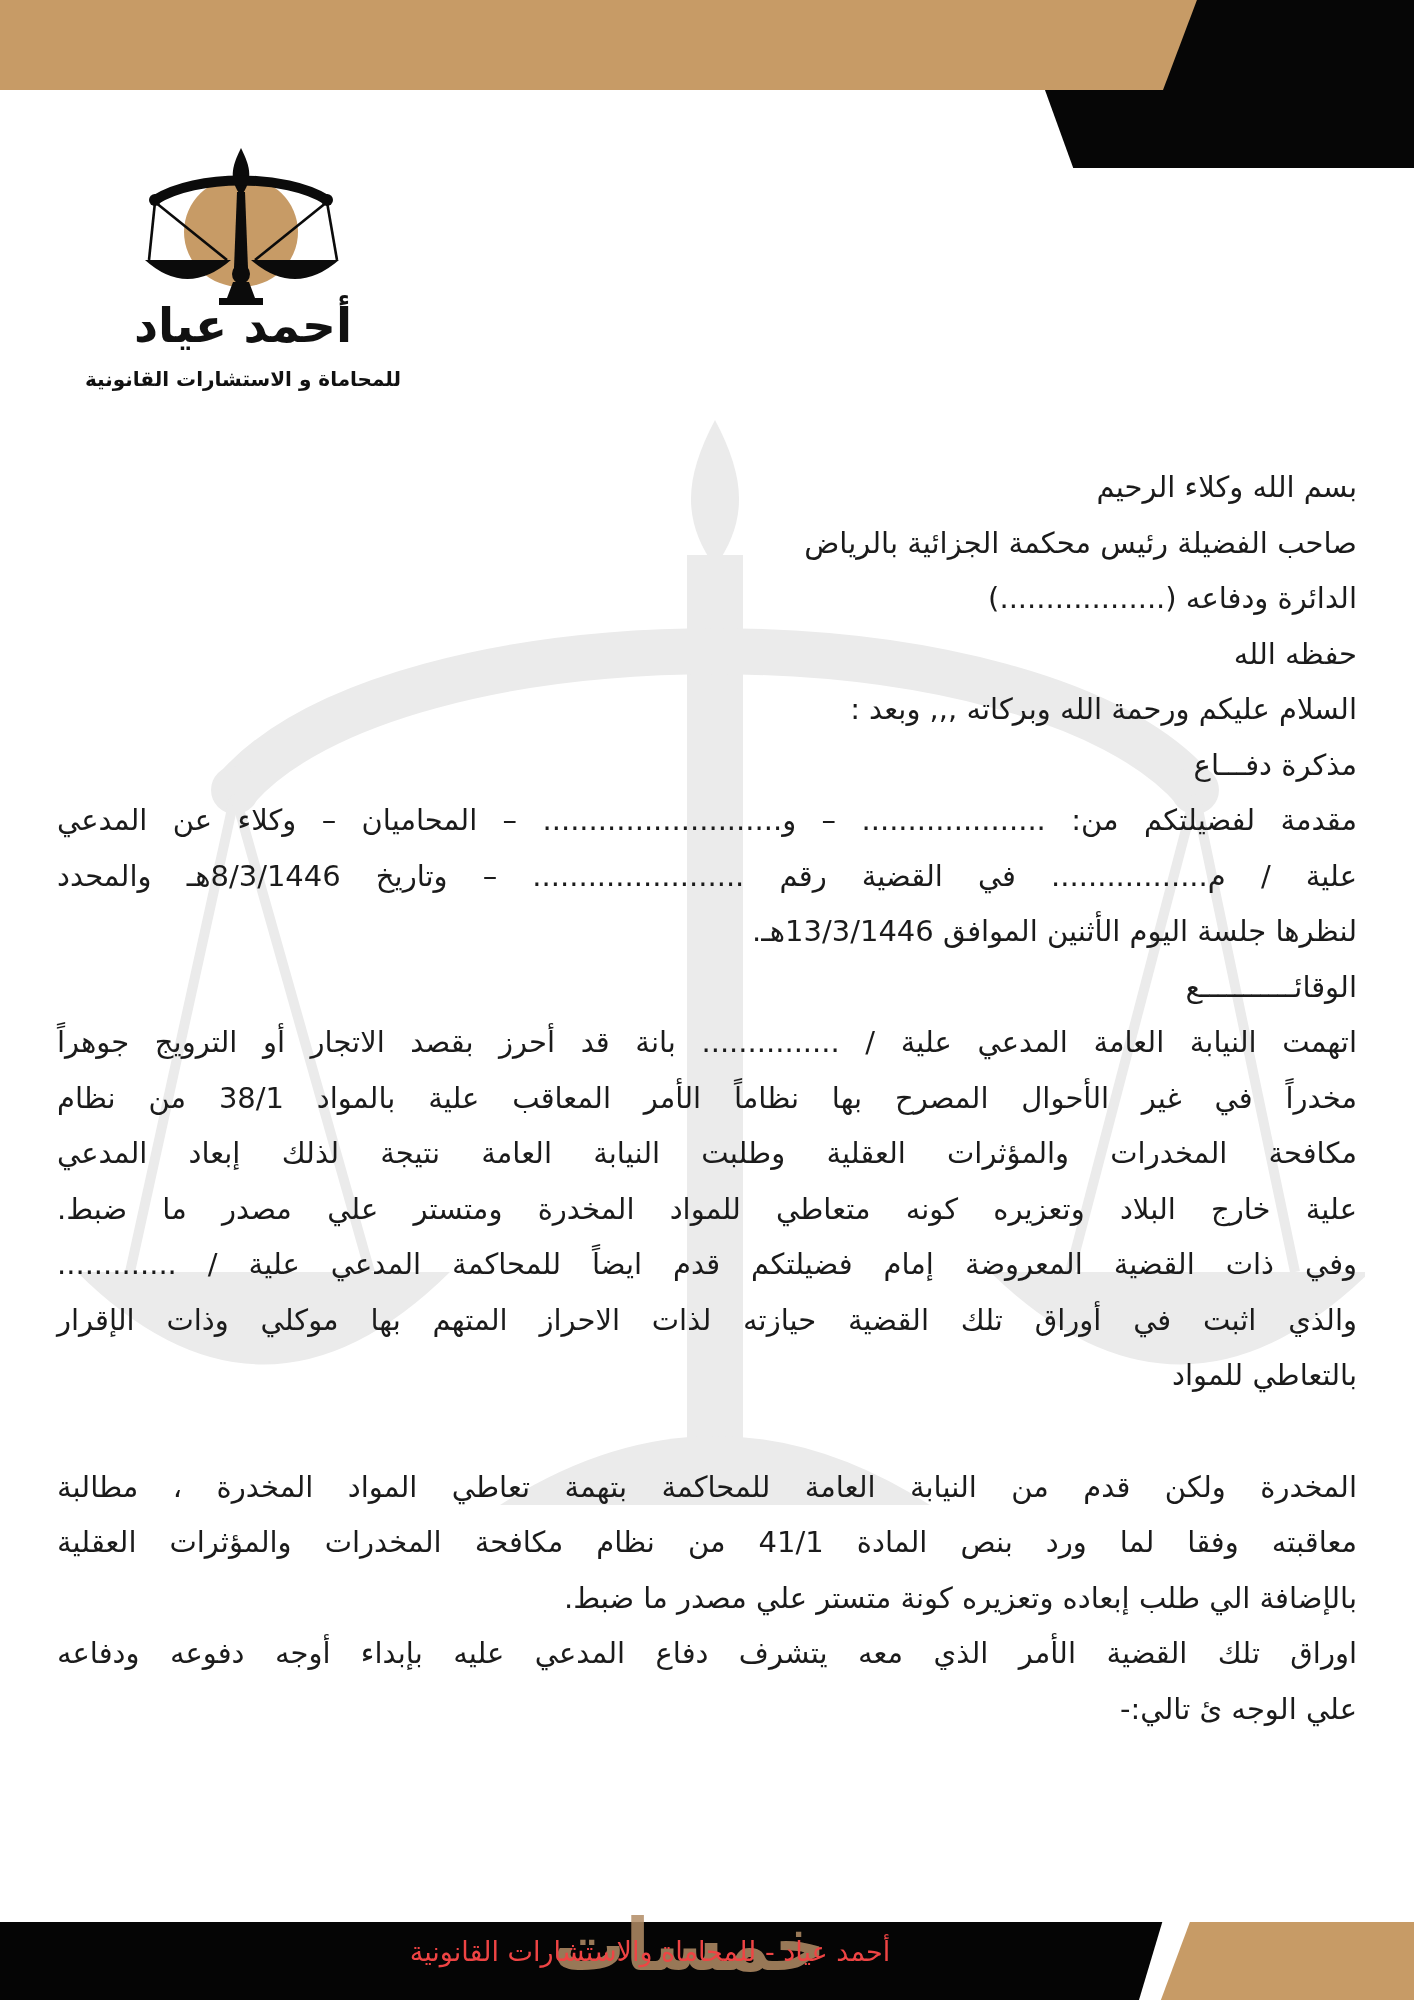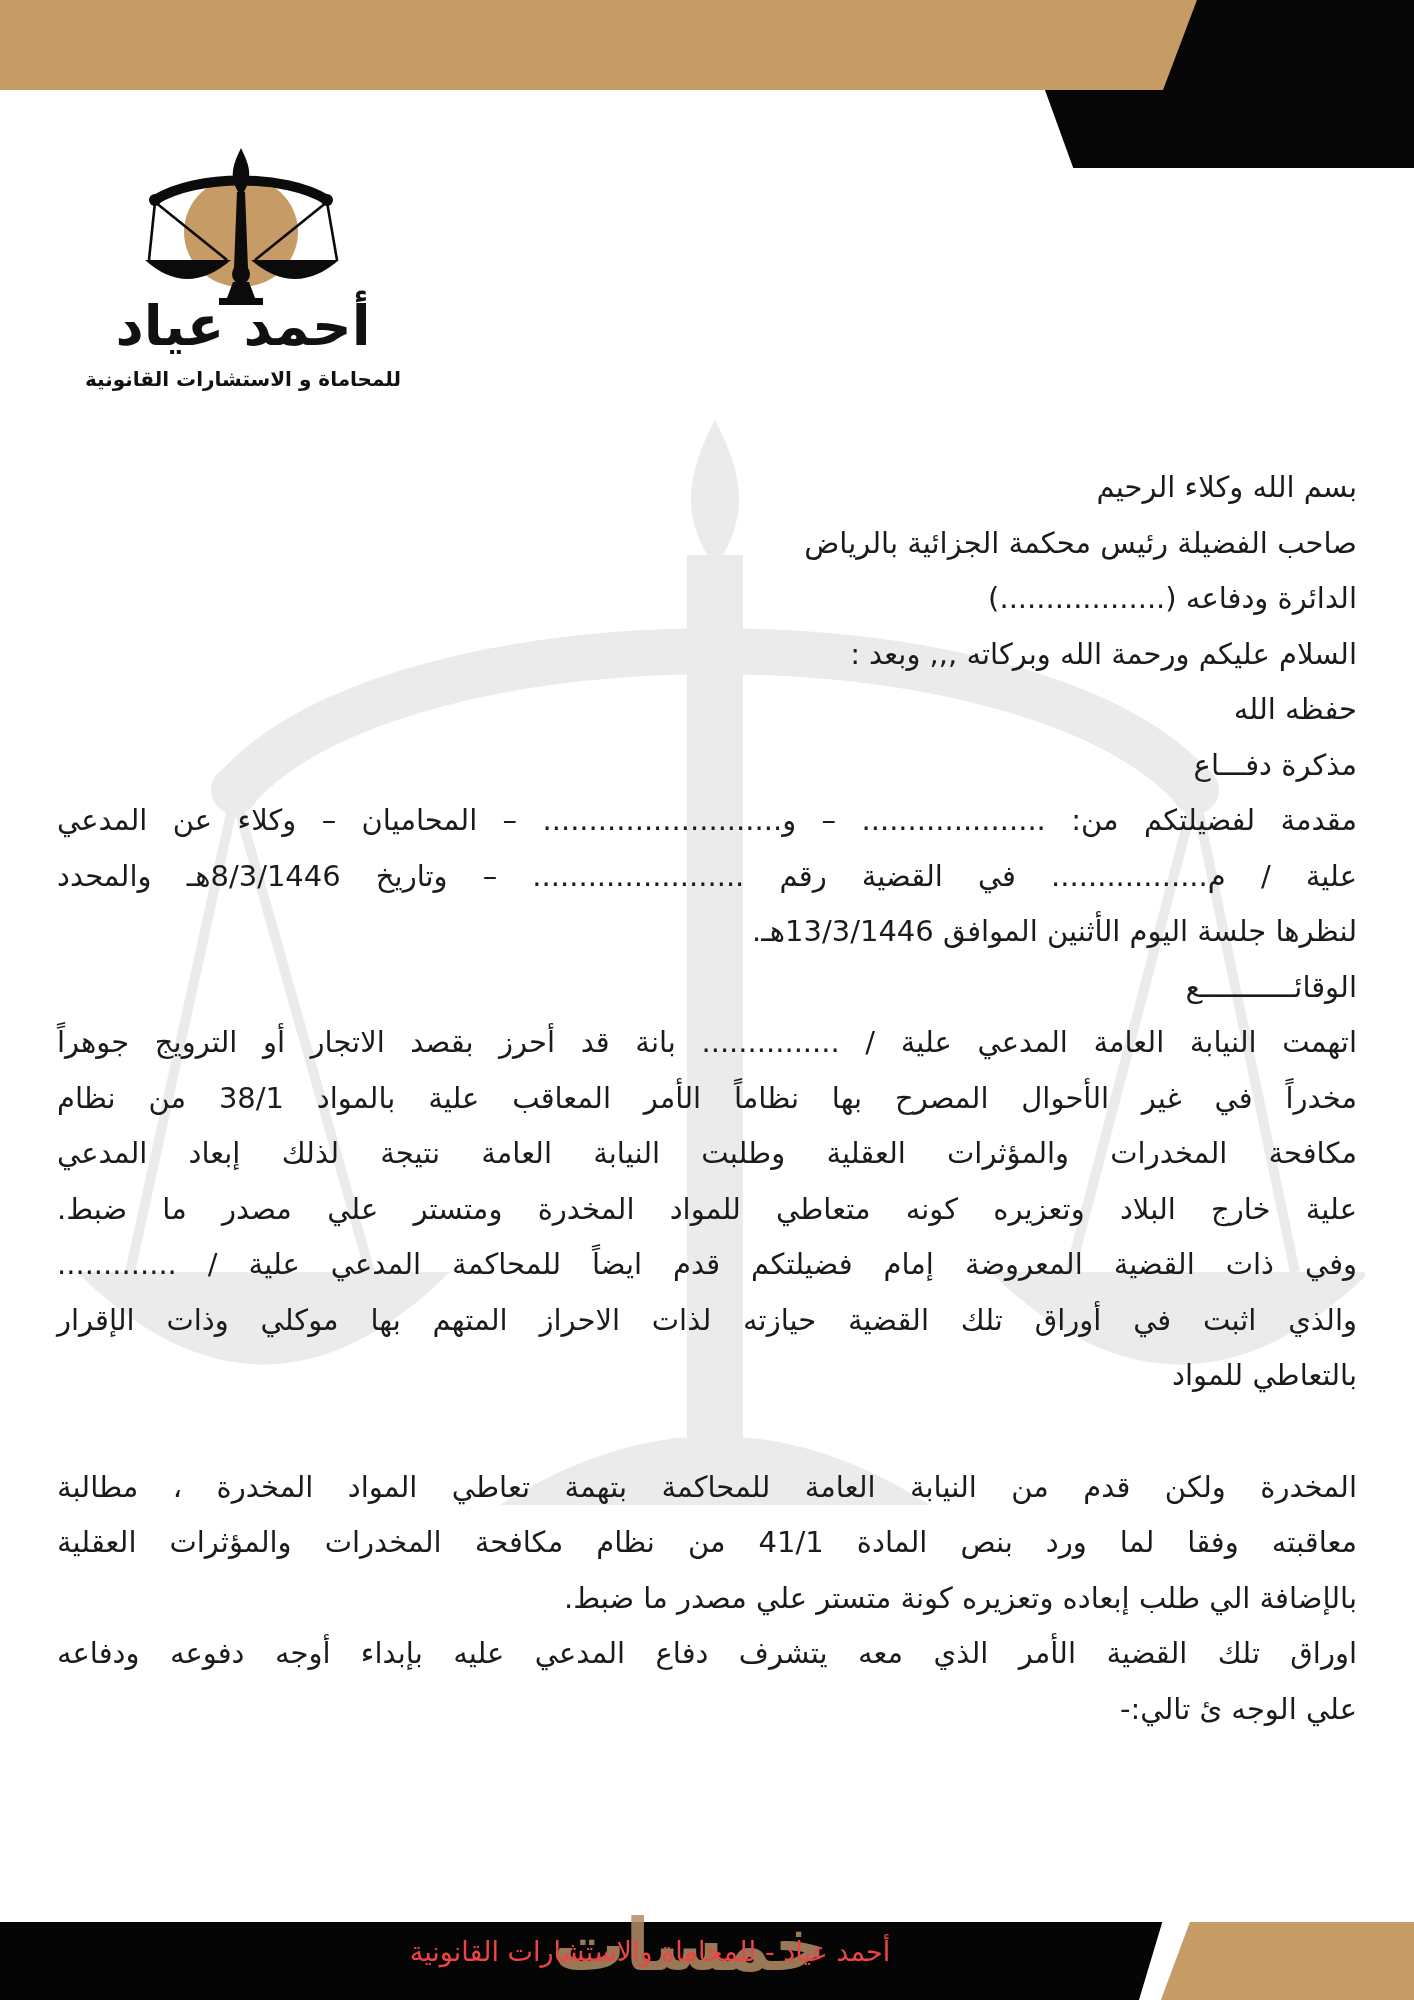--- a/index.html
+++ b/index.html
@@ -7,21 +7,21 @@
         font-family:"DejaVu Sans",sans-serif;margin:0 auto;}
   .abs{position:absolute;}
   
   .top-black{left:0;top:0;width:1414px;height:168px;background:#060606;
              clip-path:polygon(71.6% 0,100% 0,100% 100%,75.9% 100%);}
   .top-tan{left:0;top:0;width:1414px;height:90px;background:#C79B66;
            clip-path:polygon(0 0,84.65% 0,82.25% 100%,0 100%);}
   
   .logo-svg{left:141px;top:146px;}
   .logo-name{left:63px;top:297px;width:360px;text-align:center;font-weight:bold;
-             font-size:55px;line-height:58px;color:#111;direction:rtl;}
+             font-size:47px;line-height:58px;color:#111;direction:rtl;}
   .logo-tagline{left:63px;top:366px;width:360px;text-align:center;font-weight:bold;
                 font-size:20px;line-height:26px;color:#111;direction:rtl;}
   
   .wm-svg{left:55px;top:415px;}
   
   .body-text{left:57px;top:460px;width:1300px;direction:rtl;color:#1b1b1b;
              font-size:29px;letter-spacing:-0.3px;}
   .ln{height:55.5px;line-height:55.5px;text-align:right;white-space:nowrap;}
   .j{text-align:justify;text-align-last:justify;white-space:normal;}
   .gap{margin-top:56px;}
@@ -79,22 +79,22 @@
       <rect x="78" y="152" width="44" height="7" stroke="none"></rect>
     </g>
   </svg>
   <div class="abs logo-name">أحمد عياد</div>
   <div class="abs logo-tagline">للمحاماة و الاستشارات القانونية</div>
 
   <div class="abs body-text">
     <div class="ln">بسم الله وكلاء الرحيم</div>
     <div class="ln">صاحب الفضيلة رئيس محكمة الجزائية بالرياض</div>
     <div class="ln">الدائرة ودفاعه (..................)</div>
+    <div class="ln">حفظه الله</div>
     <div class="ln">السلام عليكم ورحمة الله وبركاته ,,, وبعد :</div>
-    <div class="ln">حفظه الله</div>
     <div class="ln">مذكرة دفـــاع</div>
     <div class="ln j">مقدمة لفضيلتكم من: .................... – و.......................... – المحاميان – وكلاء عن المدعي</div>
     <div class="ln j">علية / م................. في القضية رقم ....................... – وتاريخ 8/3/1446هـ والمحدد</div>
     <div class="ln">لنظرها جلسة اليوم الأثنين الموافق 13/3/1446هـ.</div>
     <div class="ln">الوقائـــــــــــع</div>
     <div class="ln j">اتهمت النيابة العامة المدعي علية / ............... بانة قد أحرز بقصد الاتجار أو الترويج جوهراً</div>
     <div class="ln j">مخدراً في غير الأحوال المصرح بها نظاماً الأمر المعاقب علية بالمواد 38/1 من نظام</div>
     <div class="ln j">مكافحة المخدرات والمؤثرات العقلية وطلبت النيابة العامة نتيجة لذلك إبعاد المدعي</div>
     <div class="ln j">علية خارج البلاد وتعزيره كونه متعاطي للمواد المخدرة ومتستر علي مصدر ما ضبط.</div>
     <div class="ln j">وفي ذات القضية المعروضة إمام فضيلتكم قدم ايضاً للمحاكمة المدعي علية / .............</div>

